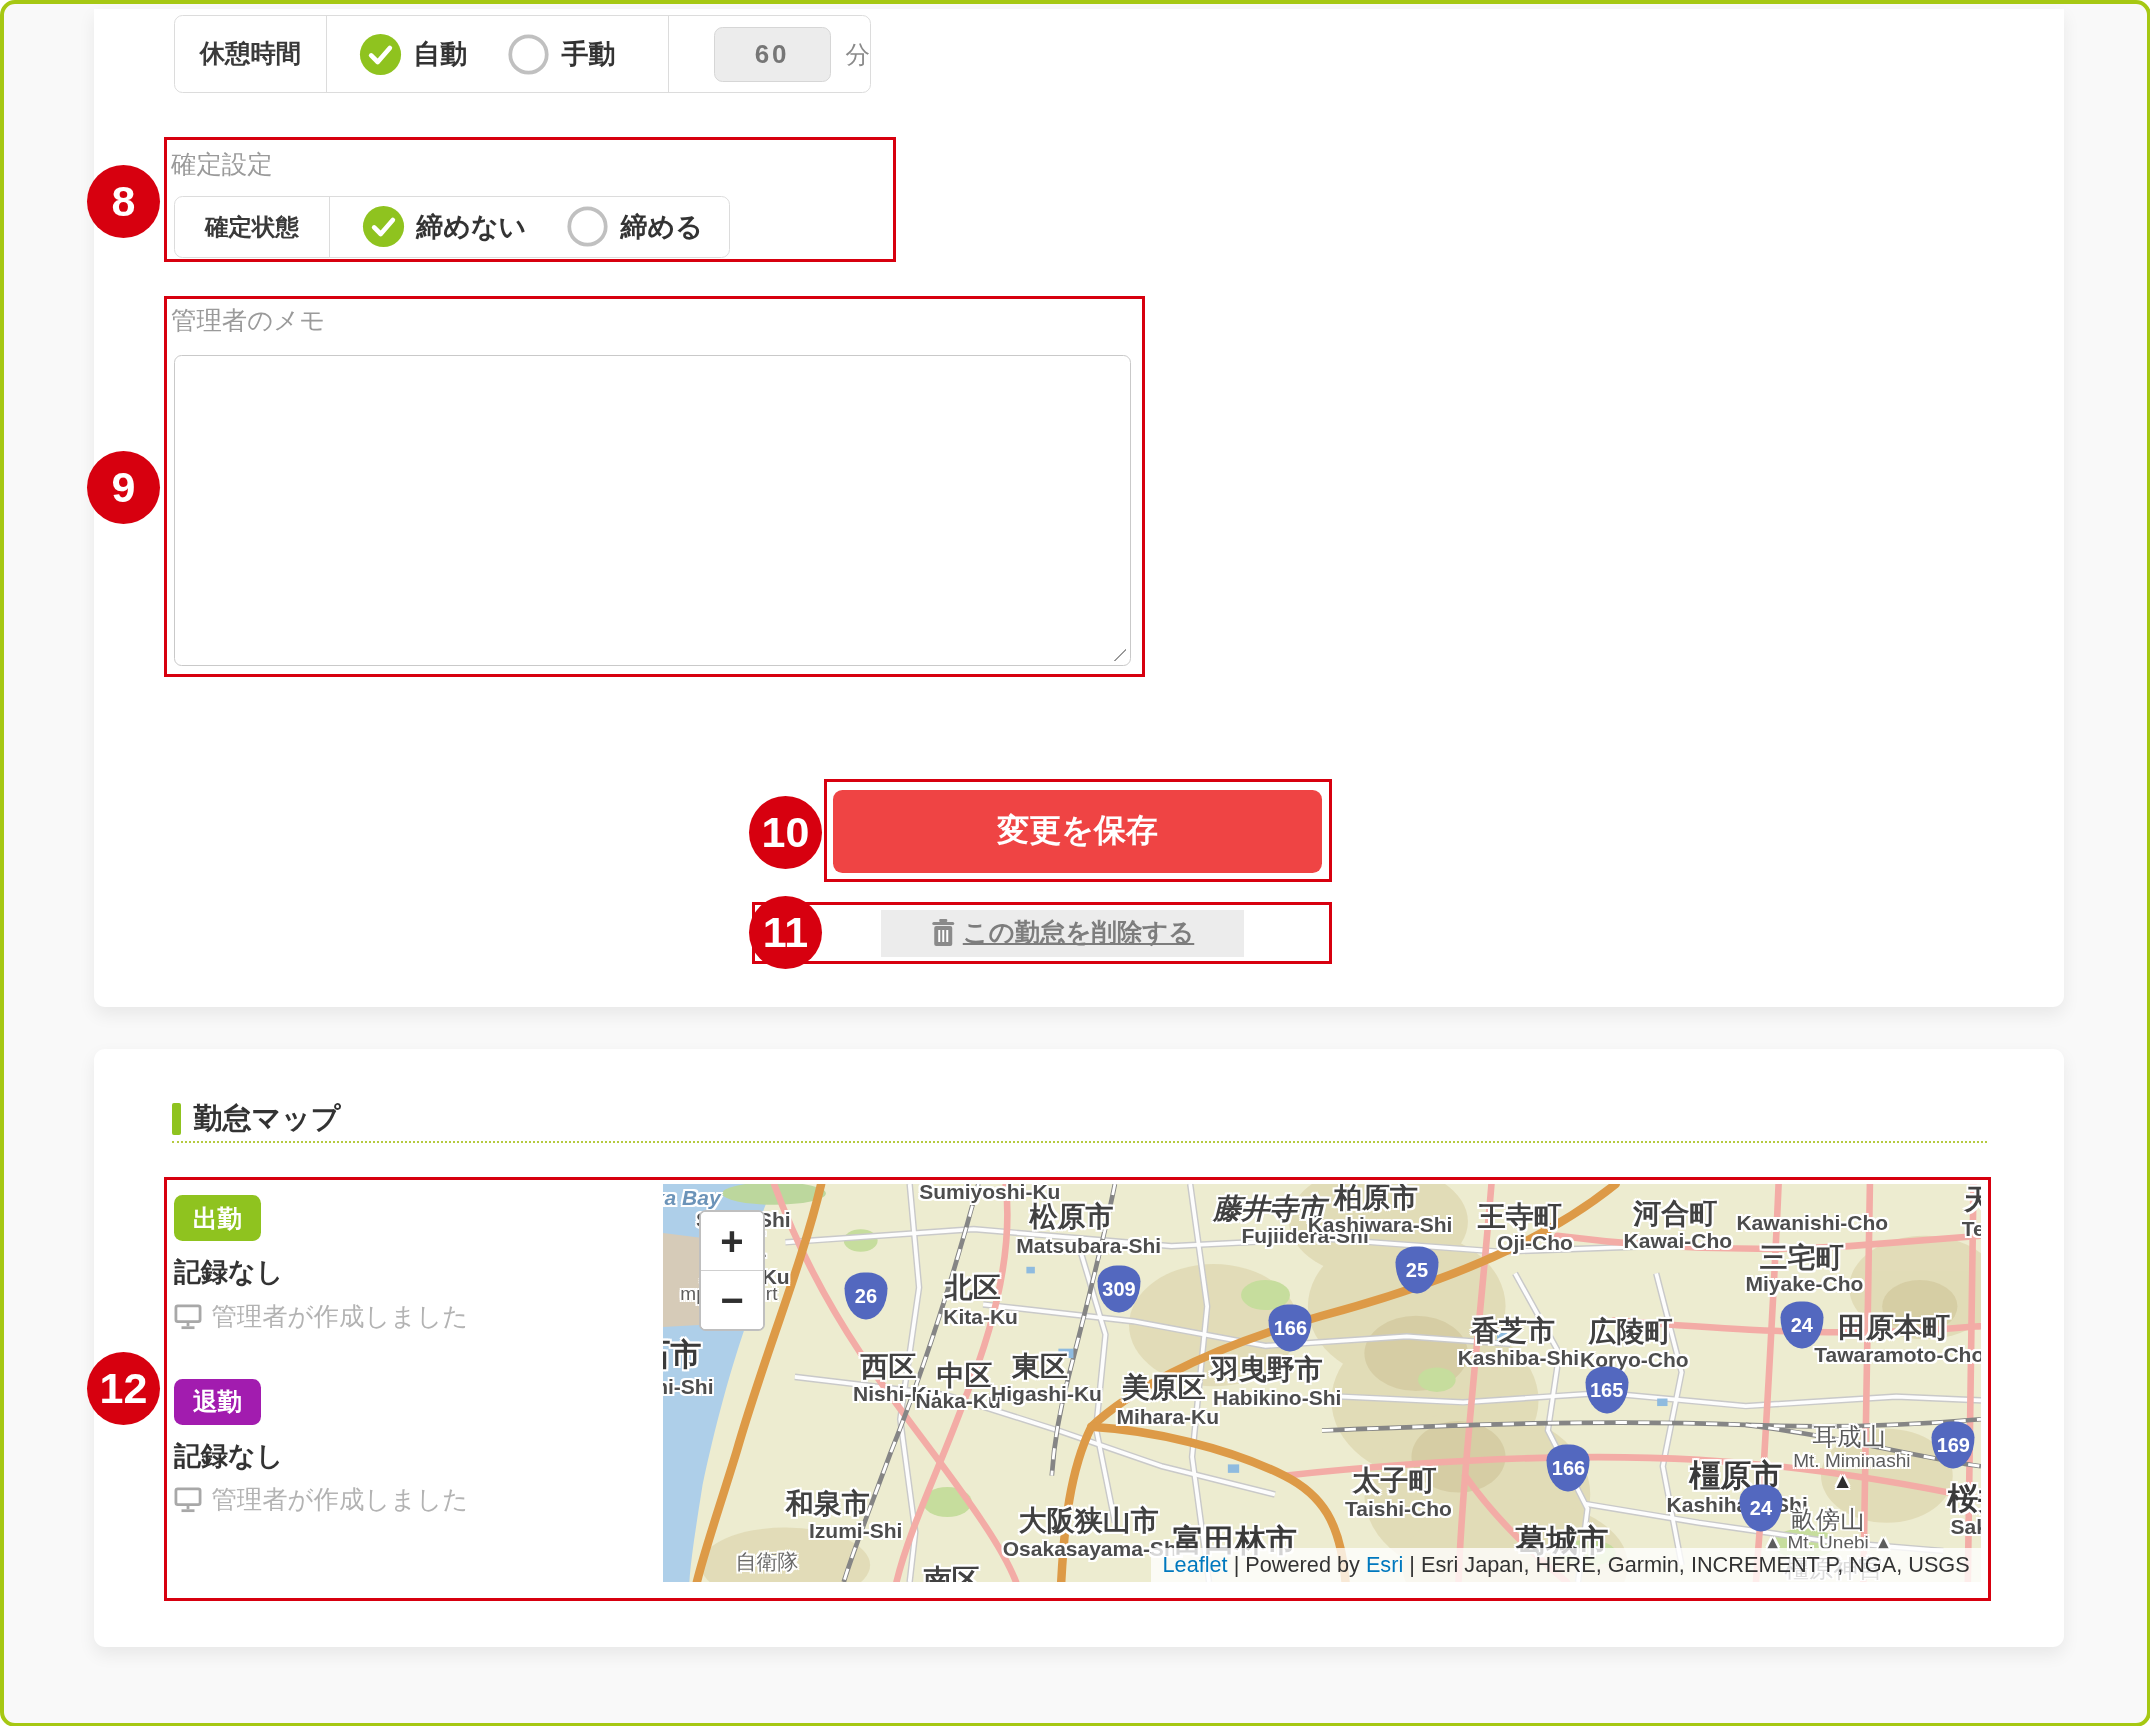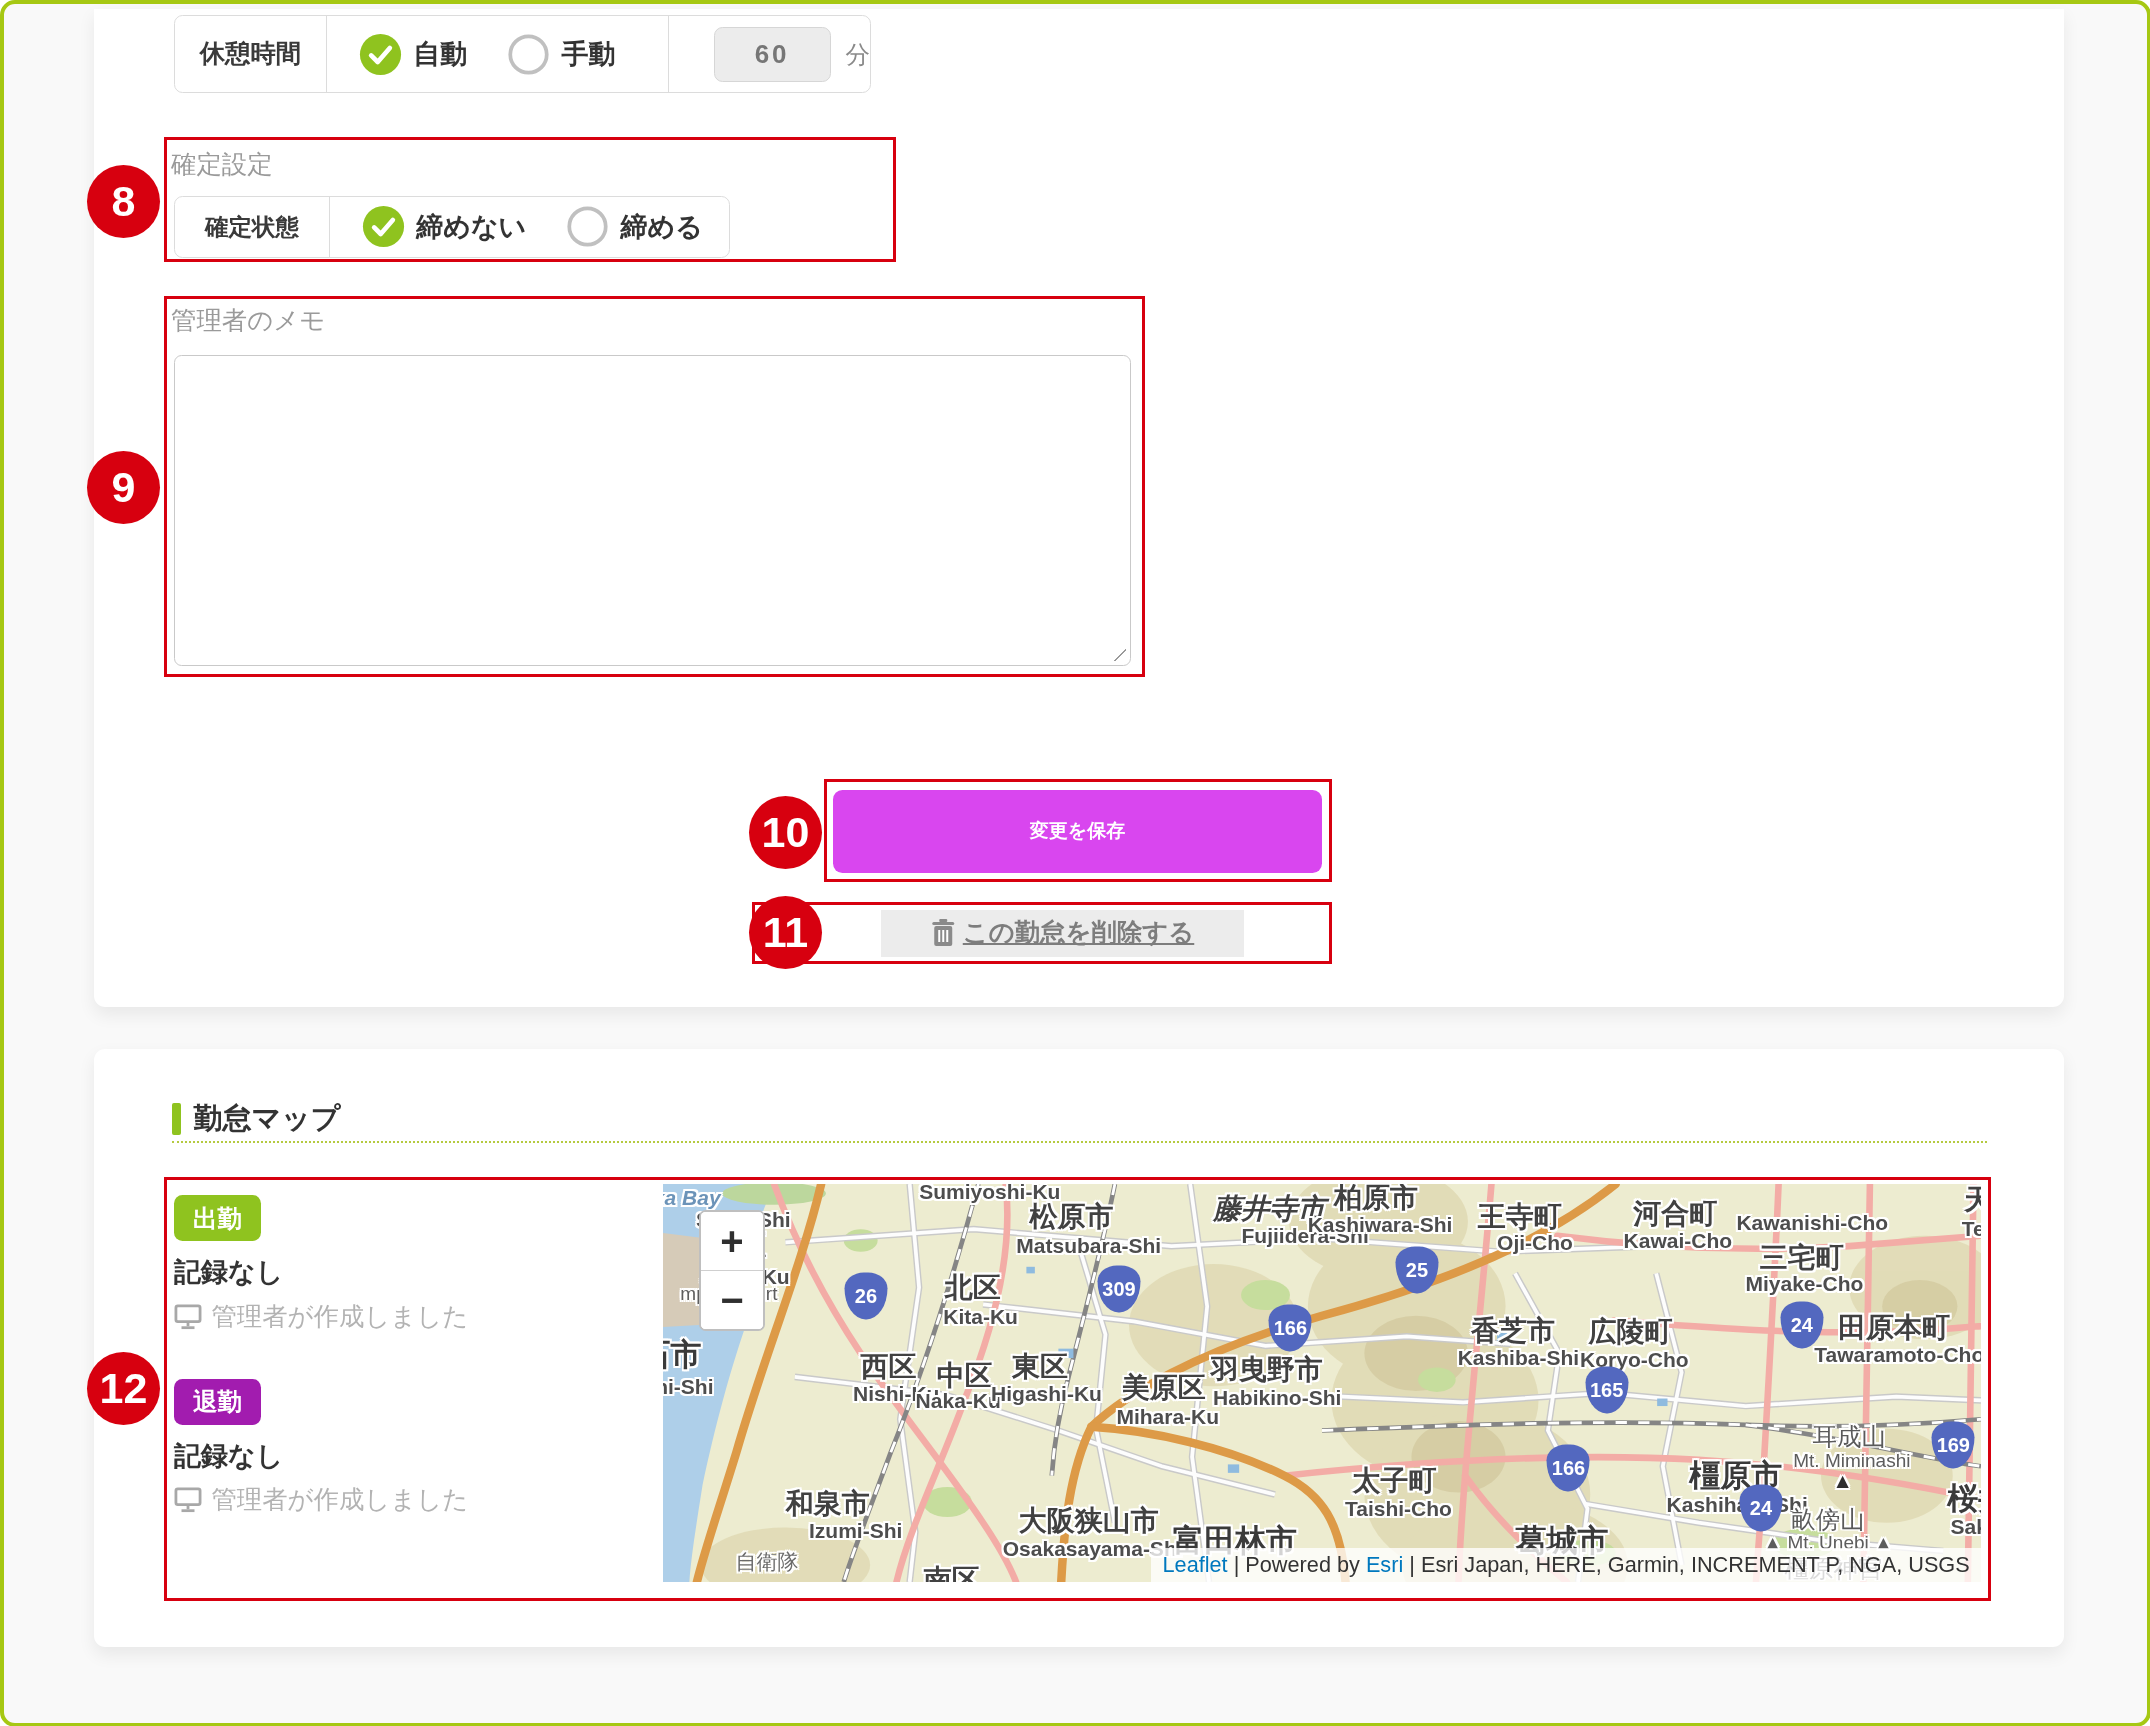--- a/index.html
+++ b/index.html
@@ -27,21 +27,21 @@
   .min-unit{font-size:24.5px;color:#8a8a8a;margin-left:15px;}
 
   
   #memo-box{position:absolute;left:170px;top:350px;width:957px;height:311px;}
   #memo-box textarea{width:100%;height:100%;box-sizing:border-box;border:0.9px solid #c9c9c9;border-radius:7.5px;resize:none;background:#fff;font-family:inherit;font-size:24.5px;padding:13px;}
   .resize-grip{position:absolute;right:4.7px;bottom:4.7px;width:15px;height:15px;pointer-events:none;
     background:repeating-linear-gradient(135deg,transparent 0 3.8px,#9a9a9a 3.8px 5.6px,transparent 5.6px 8.5px);
     clip-path:polygon(100% 0,100% 100%,0 100%);}
 
   
-  #save-button{position:absolute;left:830px;top:785px;width:489px;height:83px;background:#d946ef;border:none;border-radius:9.4px;color:#fff;font-size:19px;font-weight:bold;font-family:inherit;cursor:pointer;}
+  #save-button{position:absolute;left:830px;top:785px;width:489px;height:83px;background:#ef4444;border:none;border-radius:9.4px;color:#fff;font-size:32px;font-weight:bold;font-family:inherit;cursor:pointer;}
   #delete-wrap{position:absolute;left:878px;top:906px;width:363px;height:47px;background:#ececec;display:flex;align-items:center;justify-content:center;gap:7.5px;cursor:pointer;}
   #delete-wrap .dlabel{font-size:25.4px;color:#7d7d7d;font-weight:bold;text-decoration:underline;}
 
   
   #map-heading{position:absolute;left:168px;top:1095px;display:flex;align-items:center;gap:13px;font-size:29px;font-weight:bold;color:#333;}
   #map-heading .gbar{width:8.5px;height:32px;background:#8fc31f;border-radius:1.9px;}
   #map-dotted{position:absolute;left:168px;top:1137px;width:1815px;border-bottom:2.8px dotted #b5ca40;}
 
   .rec-badge{display:inline-block;color:#fff;font-size:24.5px;font-weight:bold;padding:6.6px 19px;border-radius:8.5px;}
   .rec-status{font-size:27px;font-weight:bold;color:#333;margin-top:13px;}

